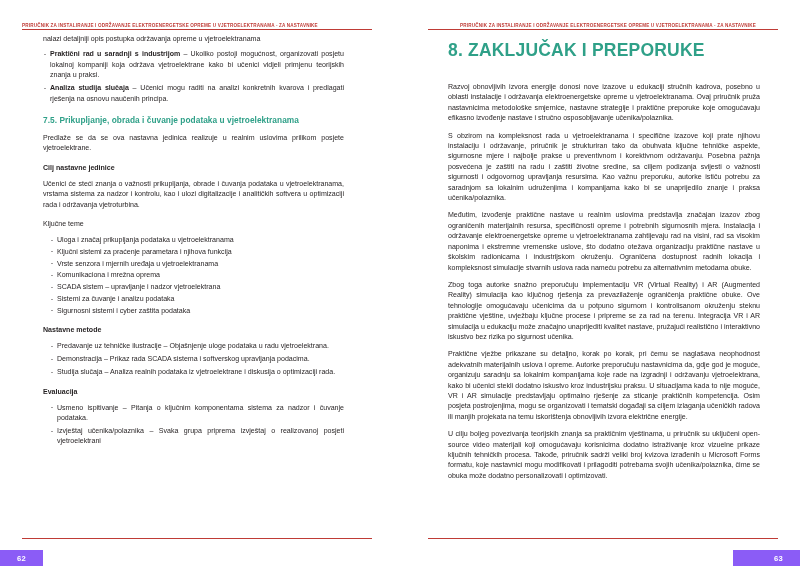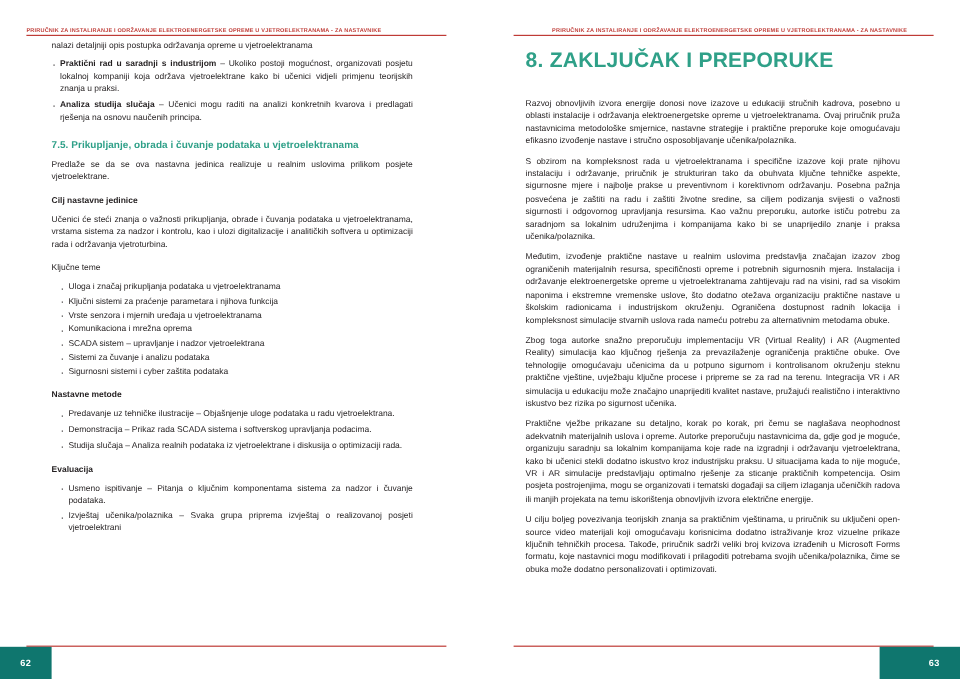--- a/index.html
+++ b/index.html
@@ -64,21 +64,21 @@
 
   
   .content {
     position: absolute;
     top: 34px;
     left: 43px;
     width: 301px;
     bottom: 46px;
   }
   .page.right .content {
-    left: 22px;
+    left: 32px;
     width: 312px;
     top: 30px;
   }
 
   p.body {
     margin: 0 0 7px 0;
     font-size: 7.05px;
     line-height: 10.4px;
     text-align: justify;
     text-justify: inter-word;
@@ -163,22 +163,22 @@
     bottom: 27px;
     height: 1.2px;
     background: #bf3b36;
   }
   .page.left .footer .frule  { left: 22px; right: 12px; }
   .page.right .footer .frule { left: 12px; right: 22px; }
   .pagenum-box {
     position: absolute;
     bottom: 0;
     width: 43px;
-    height: 27px;
-    background: #0f766e;
+    height: 16px;
+    background: #8b5cf6;
     color: #ffffff;
     font-size: 7.6px;
     font-weight: 700;
     display: flex;
     align-items: center;
     justify-content: center;
     letter-spacing: 0.3px;
     text-align: right;
   }
   .page.left  .pagenum-box { left: 0; }

